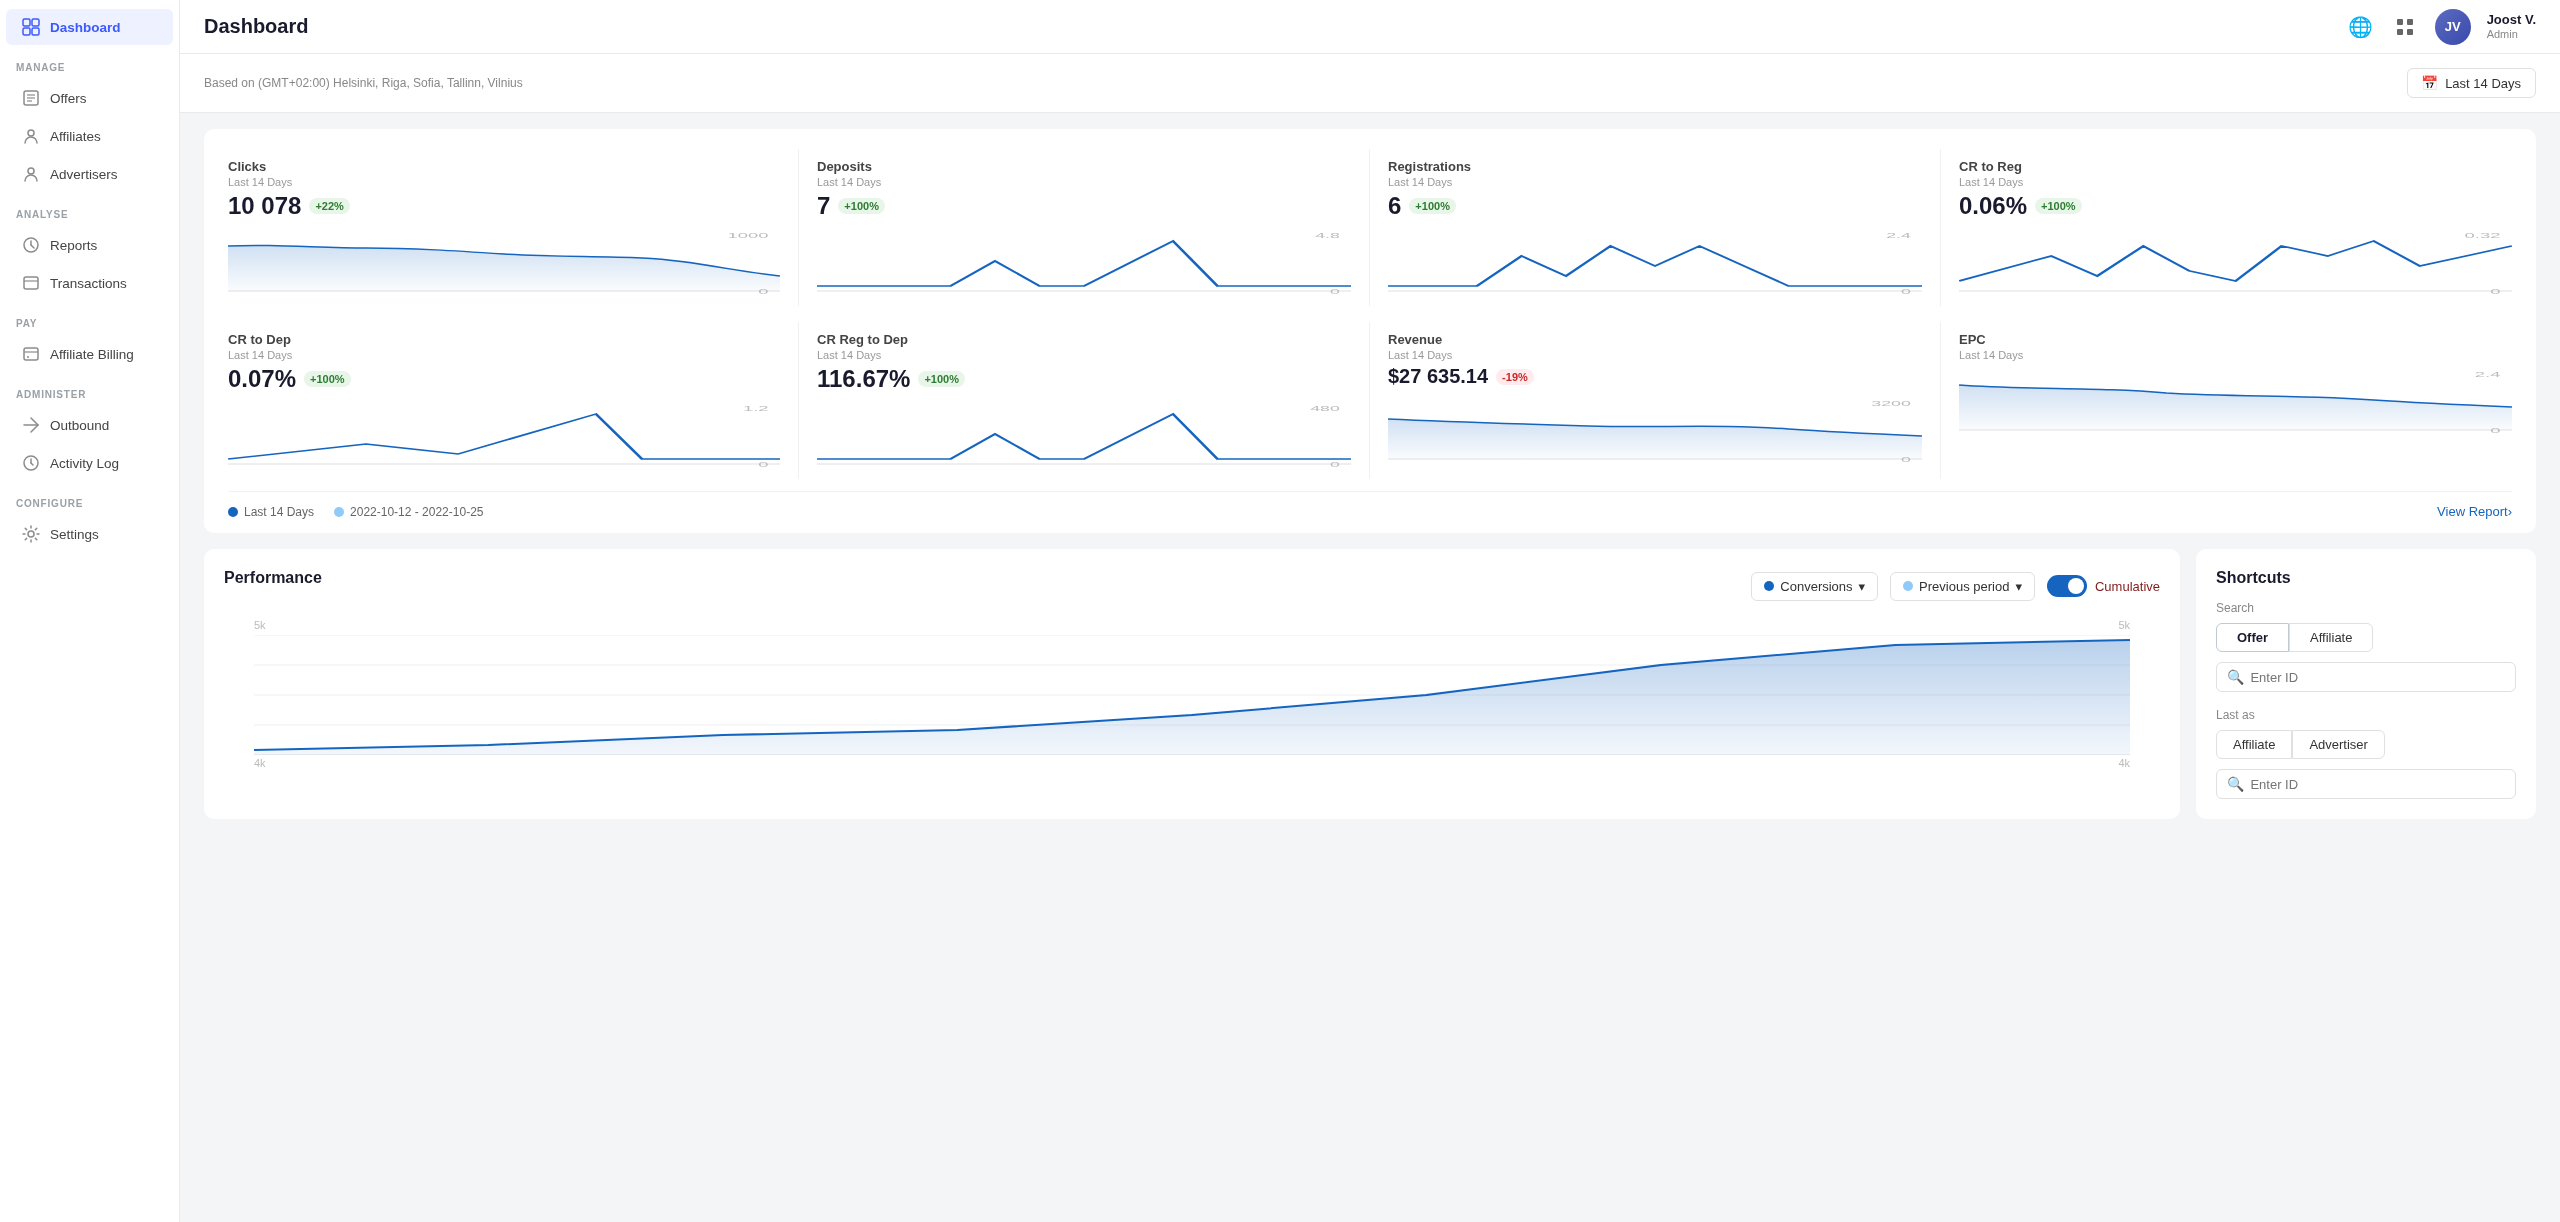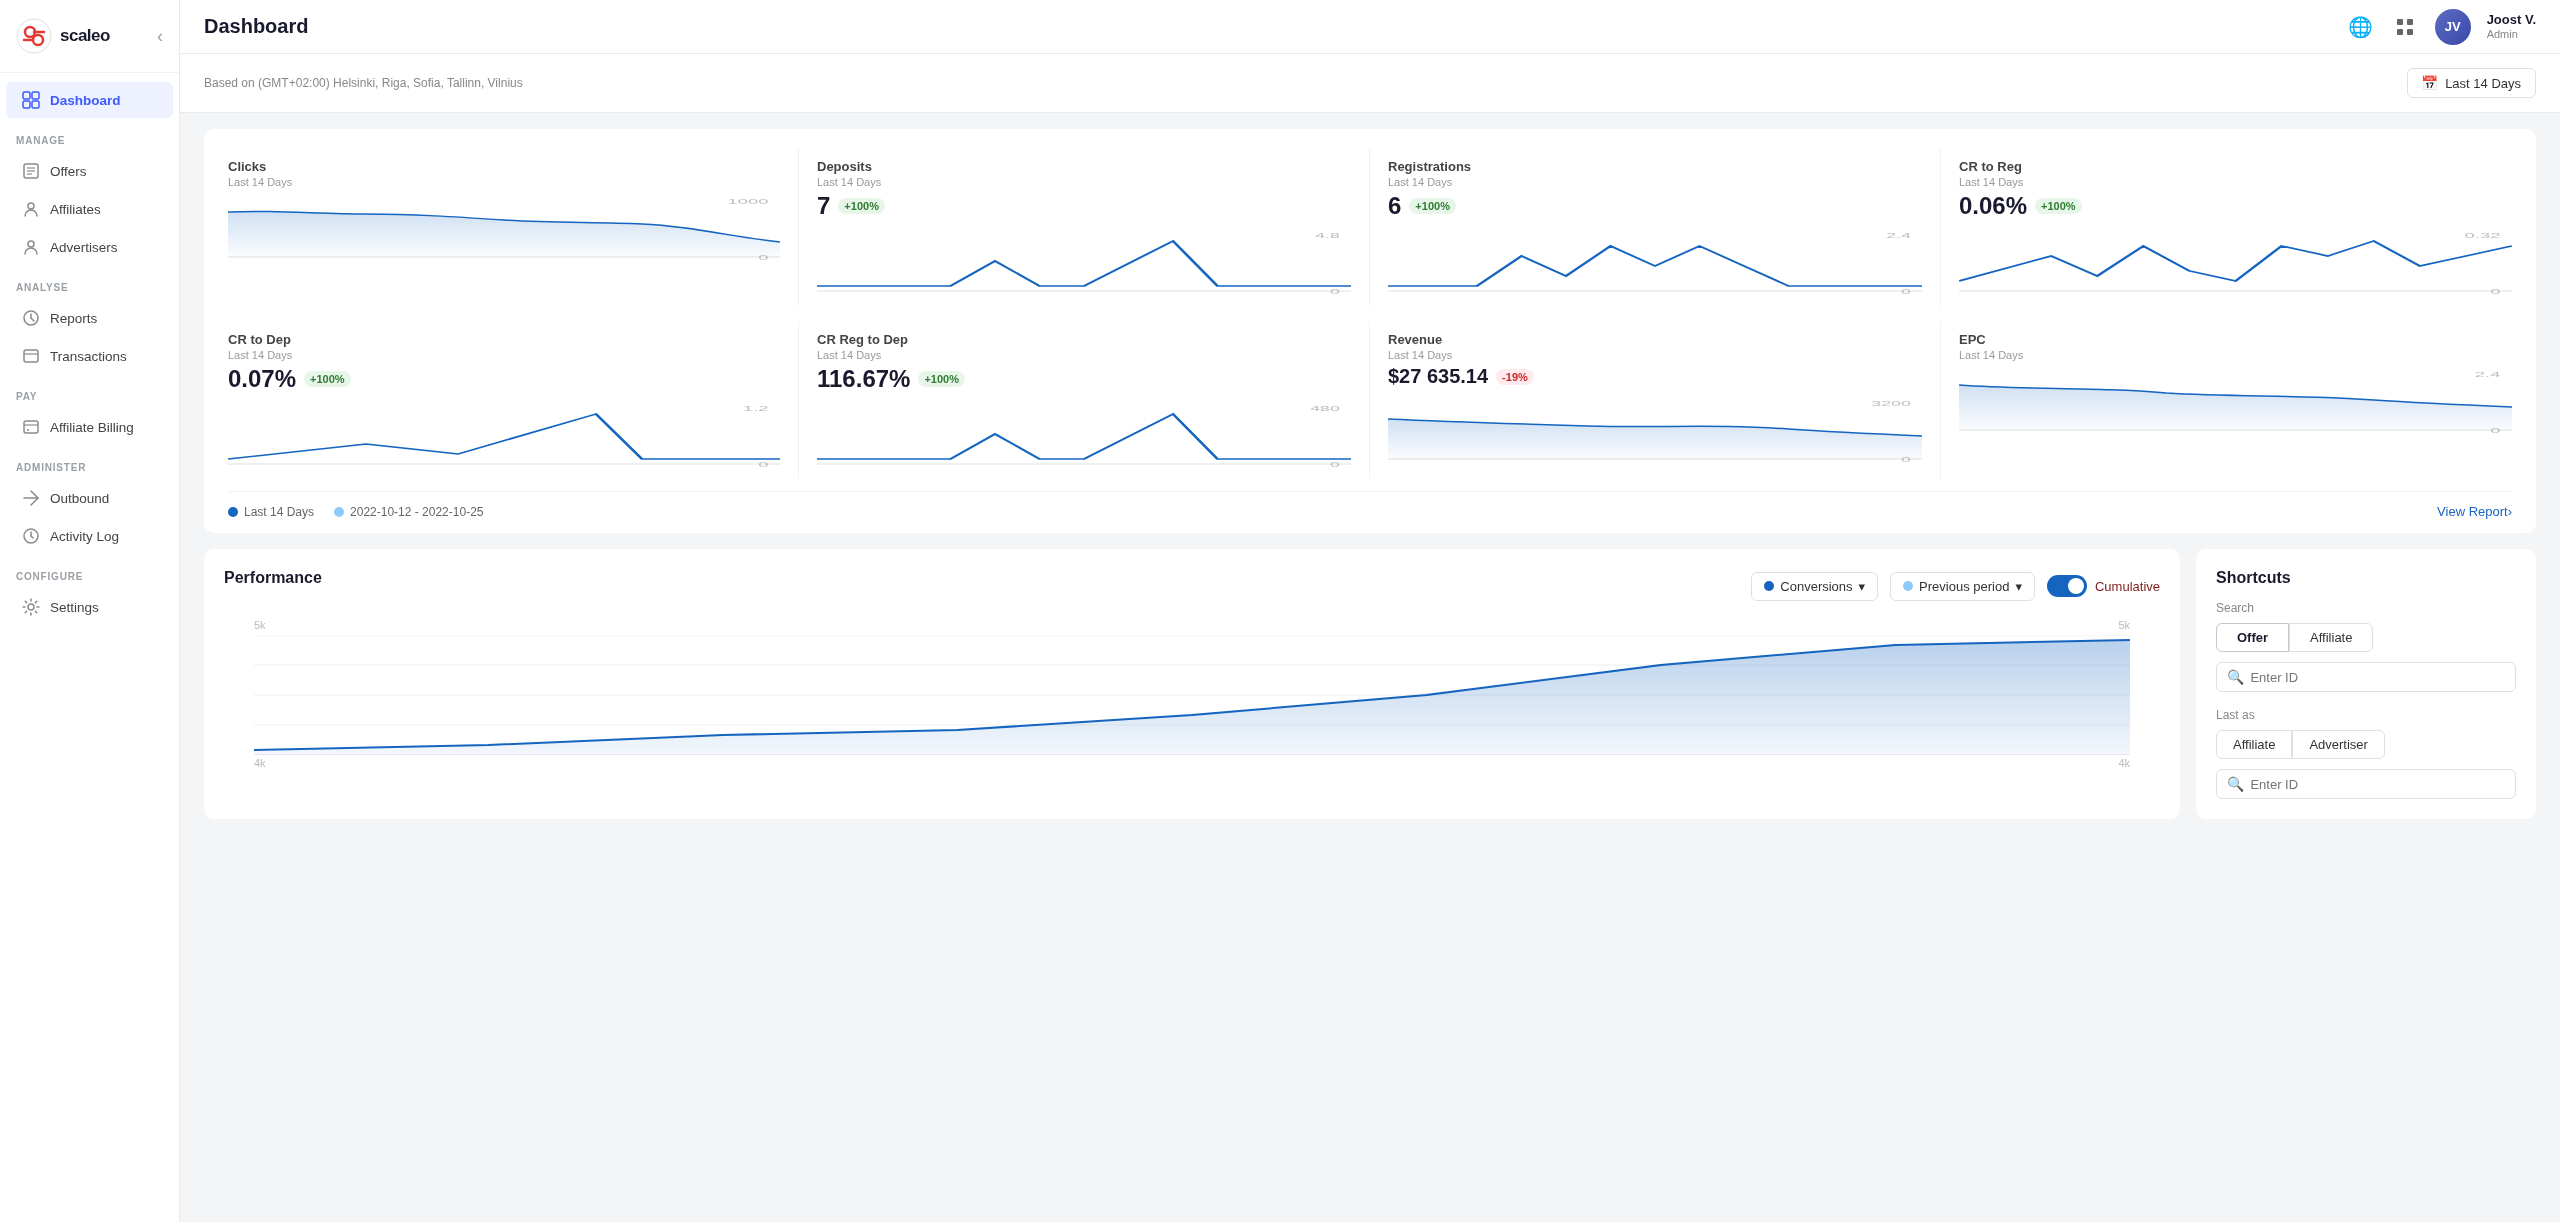--- a/index.html
+++ b/index.html
@@ -227,32 +227,20 @@
     }
     .login-tab:first-child { border-radius: 6px 0 0 6px; }
     .login-tab:last-child { border-radius: 0 6px 6px 0; }
     .line-stroke { fill: none; stroke: #1565c0; stroke-width: 1.5; }
     .axis-line { stroke: #e0e0e0; stroke-width: 1; }
   </style>
 </head>
 <body>
 
 <div class="sidebar">
-  <div class="sidebar-logo">
-
-    <svg class="logo-icon" viewBox="0 0 36 36">
-      <circle cx="18" cy="18" r="17" fill="none" stroke="#e0e0e0" stroke-width="1"></circle>
-      <circle cx="14" cy="14" r="5" fill="none" stroke="#e53935" stroke-width="2.5"></circle>
-      <line x1="18" y1="14" x2="28" y2="14" stroke="#e53935" stroke-width="2.5" stroke-linecap="round"></line>
-      <circle cx="22" cy="22" r="5" fill="none" stroke="#e53935" stroke-width="2.5"></circle>
-      <line x1="8" y1="22" x2="17" y2="22" stroke="#e53935" stroke-width="2.5" stroke-linecap="round"></line>
-    </svg>
-    <span style="font-size:17px;font-weight:700;color:#1a1a2e;letter-spacing:-0.5px;">scaleo</span>
-    <span class="sidebar-collapse-btn">‹</span>
-  </div>
 
   <div style="margin-top:8px;">
     <div class="sidebar-item active">
       <svg class="item-icon" viewBox="0 0 18 18" fill="none">
         <rect x="1" y="1" width="7" height="7" rx="1.5" stroke="#3d5afe" stroke-width="1.5"></rect>
         <rect x="10" y="1" width="7" height="7" rx="1.5" stroke="#3d5afe" stroke-width="1.5"></rect>
         <rect x="1" y="10" width="7" height="7" rx="1.5" stroke="#3d5afe" stroke-width="1.5"></rect>
         <rect x="10" y="10" width="7" height="7" rx="1.5" stroke="#3d5afe" stroke-width="1.5"></rect>
       </svg>
       <span>Dashboard</span>
@@ -379,20 +367,24 @@
       </button>
     </div>
 
     <div class="network-summary">
 
       <div class="metrics-grid">
 
         <div class="metric-card">
           <div class="metric-label">Clicks</div>
           <div class="metric-period">Last 14 Days</div>
+          <div class="metric-value-row">
+            <span class="metric-value">10 078</span>
+            <span class="metric-badge badge-green">+22%</span>
+          </div>
           <div class="mini-chart">
             <svg viewBox="0 0 240 70" preserveAspectRatio="none">
               <defs>
                 <linearGradient id="grad1" x1="0" y1="0" x2="0" y2="1">
                   <stop offset="0%" stop-color="#1565c0" stop-opacity="0.2"></stop>
                   <stop offset="100%" stop-color="#1565c0" stop-opacity="0.02"></stop>
                 </linearGradient>
               </defs>
               <line x1="0" y1="65" x2="240" y2="65" class="axis-line"></line>
               <text x="235" y="12" font-size="8" fill="#bbb" text-anchor="end">1000</text>

